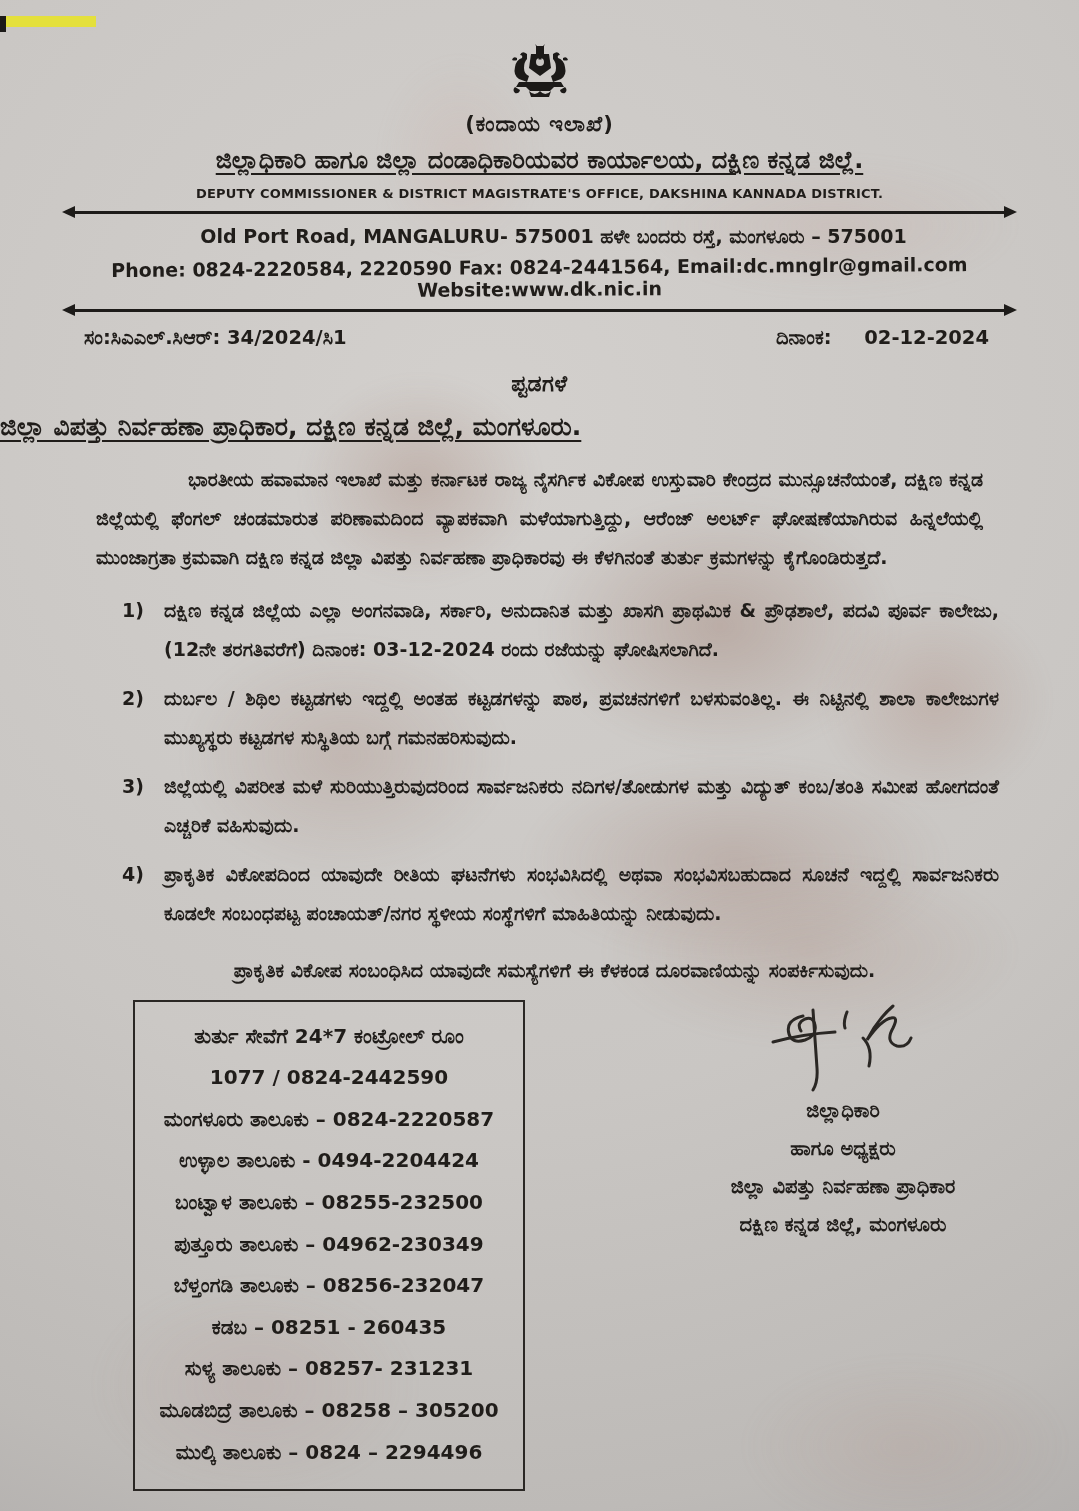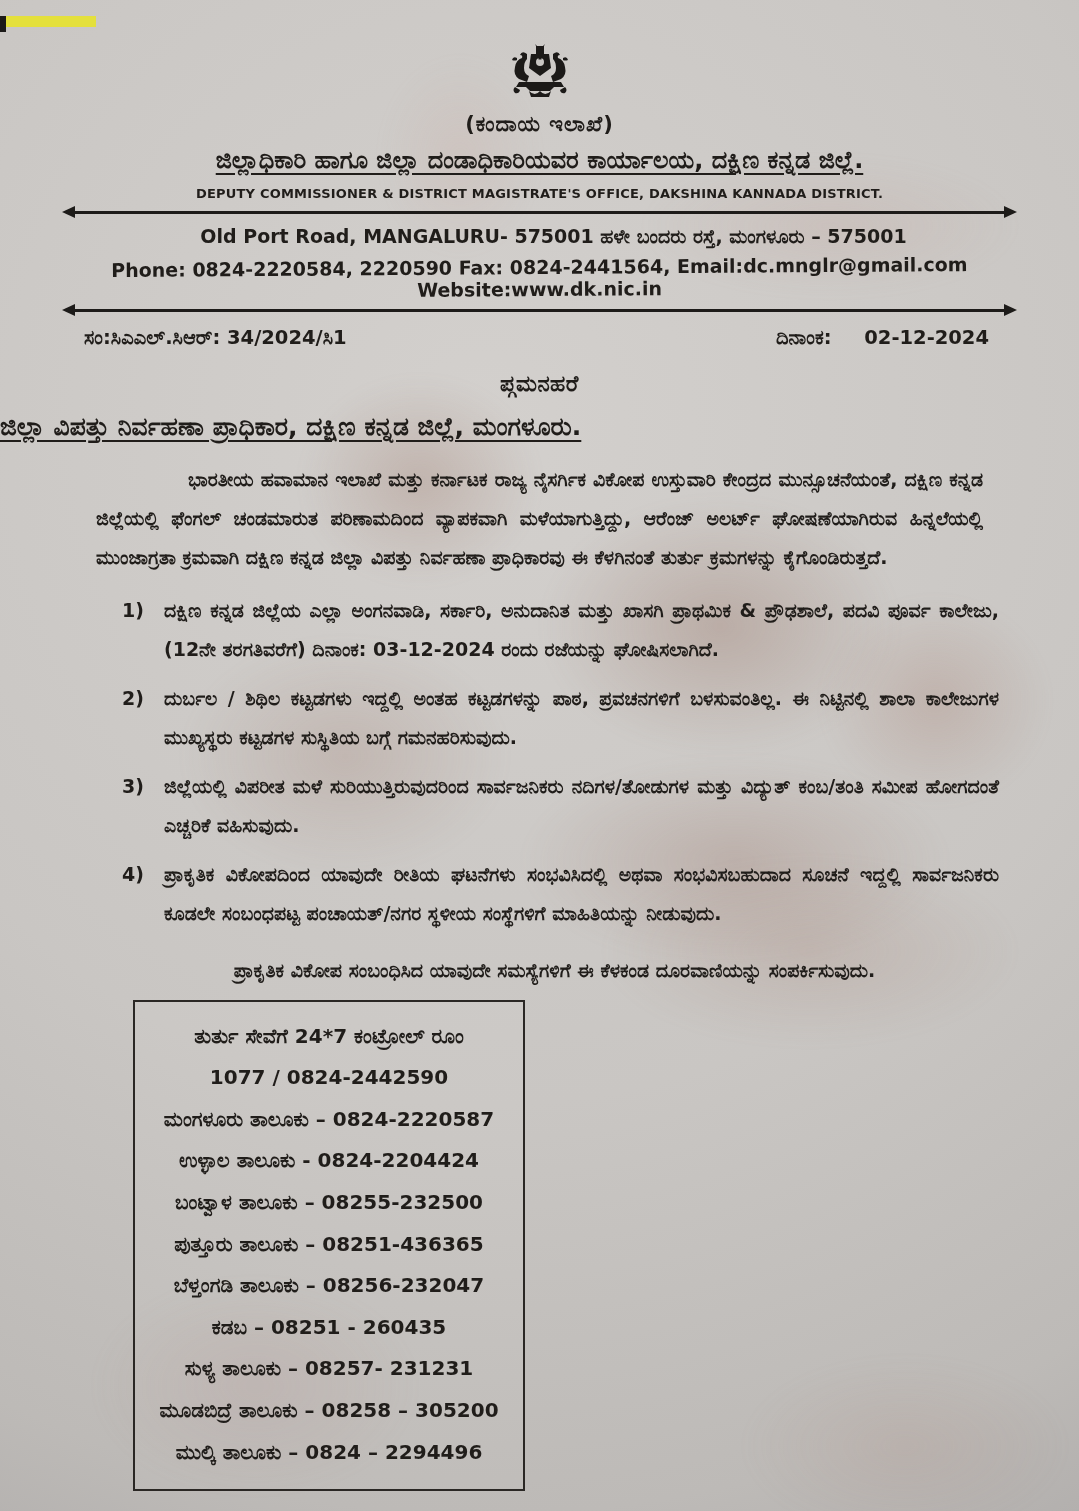--- a/index.html
+++ b/index.html
@@ -120,21 +120,21 @@
     </div>
 
     <div class="refrow">
       <span>ಸಂ:ಸಿಎಎಲ್.ಸಿಆರ್: 34/2024/ಸಿ1</span>
       <span class="datecell">
         <span>ದಿನಾಂಕ:</span>
         <span>02-12-2024</span>
       </span>
     </div>
 
-    <div class="notice-title">ಪ್ಗಮನಹರೆ</div>
+    <div class="notice-title">ಪ್ಟಡಗಳೆ</div>
     <div class="notice-sub">ಜಿಲ್ಲಾ ವಿಪತ್ತು ನಿರ್ವಹಣಾ ಪ್ರಾಧಿಕಾರ, ದಕ್ಷಿಣ ಕನ್ನಡ ಜಿಲ್ಲೆ, ಮಂಗಳೂರು.</div>
 
     <div class="para">ಭಾರತೀಯ ಹವಾಮಾನ ಇಲಾಖೆ ಮತ್ತು ಕರ್ನಾಟಕ ರಾಜ್ಯ ನೈಸರ್ಗಿಕ ವಿಕೋಪ ಉಸ್ತುವಾರಿ ಕೇಂದ್ರದ ಮುನ್ಸೂಚನೆಯಂತೆ, ದಕ್ಷಿಣ ಕನ್ನಡ ಜಿಲ್ಲೆಯಲ್ಲಿ ಫೆಂಗಲ್ ಚಂಡಮಾರುತ ಪರಿಣಾಮದಿಂದ ವ್ಯಾಪಕವಾಗಿ ಮಳೆಯಾಗುತ್ತಿದ್ದು, ಆರೆಂಜ್ ಅಲರ್ಟ್ ಘೋಷಣೆಯಾಗಿರುವ ಹಿನ್ನಲೆಯಲ್ಲಿ ಮುಂಜಾಗ್ರತಾ ಕ್ರಮವಾಗಿ ದಕ್ಷಿಣ ಕನ್ನಡ ಜಿಲ್ಲಾ ವಿಪತ್ತು ನಿರ್ವಹಣಾ ಪ್ರಾಧಿಕಾರವು ಈ ಕೆಳಗಿನಂತೆ ತುರ್ತು ಕ್ರಮಗಳನ್ನು ಕೈಗೊಂಡಿರುತ್ತದೆ.</div>
 
     <div class="list">
       <div class="li">
         <span class="num">1)</span>
         <div class="txt">ದಕ್ಷಿಣ ಕನ್ನಡ ಜಿಲ್ಲೆಯ ಎಲ್ಲಾ ಅಂಗನವಾಡಿ, ಸರ್ಕಾರಿ, ಅನುದಾನಿತ ಮತ್ತು ಖಾಸಗಿ ಪ್ರಾಥಮಿಕ &amp; ಪ್ರೌಢಶಾಲೆ, ಪದವಿ ಪೂರ್ವ ಕಾಲೇಜು, (12ನೇ ತರಗತಿವರೆಗೆ) ದಿನಾಂಕ: 03-12-2024 ರಂದು ರಜೆಯನ್ನು ಘೋಷಿಸಲಾಗಿದೆ.</div>
       </div>
       <div class="li">
@@ -150,25 +150,41 @@
         <div class="txt">ಪ್ರಾಕೃತಿಕ ವಿಕೋಪದಿಂದ ಯಾವುದೇ ರೀತಿಯ ಘಟನೆಗಳು ಸಂಭವಿಸಿದಲ್ಲಿ ಅಥವಾ ಸಂಭವಿಸಬಹುದಾದ ಸೂಚನೆ ಇದ್ದಲ್ಲಿ ಸಾರ್ವಜನಿಕರು ಕೂಡಲೇ ಸಂಬಂಧಪಟ್ಟ ಪಂಚಾಯತ್/ನಗರ ಸ್ಥಳೀಯ ಸಂಸ್ಥೆಗಳಿಗೆ ಮಾಹಿತಿಯನ್ನು ನೀಡುವುದು.</div>
       </div>
     </div>
 
     <div class="helpline">ಪ್ರಾಕೃತಿಕ ವಿಕೋಪ ಸಂಬಂಧಿಸಿದ ಯಾವುದೇ ಸಮಸ್ಯೆಗಳಿಗೆ ಈ ಕೆಳಕಂಡ ದೂರವಾಣಿಯನ್ನು ಸಂಪರ್ಕಿಸುವುದು.</div>
 
     <div class="phonebox">
       <div class="bx">ತುರ್ತು ಸೇವೆಗೆ 24*7 ಕಂಟ್ರೋಲ್ ರೂಂ</div>
       <div class="bx">1077 / 0824-2442590</div>
       <div class="bx">ಮಂಗಳೂರು ತಾಲೂಕು – 0824-2220587</div>
-      <div class="bx">ಉಳ್ಳಾಲ ತಾಲೂಕು  - 0824-2204424</div>
+      <div class="bx">ಉಳ್ಳಾಲ ತಾಲೂಕು  - 0494-2204424</div>
       <div class="bx">ಬಂಟ್ವಾಳ ತಾಲೂಕು – 08255-232500</div>
-      <div class="bx">ಪುತ್ತೂರು ತಾಲೂಕು – 08251-436365</div>
+      <div class="bx">ಪುತ್ತೂರು ತಾಲೂಕು – 04962-230349</div>
       <div class="bx">ಬೆಳ್ತಂಗಡಿ ತಾಲೂಕು – 08256-232047</div>
       <div class="bx">ಕಡಬ – 08251 - 260435</div>
       <div class="bx">ಸುಳ್ಯ ತಾಲೂಕು – 08257- 231231</div>
       <div class="bx">ಮೂಡಬಿದ್ರೆ ತಾಲೂಕು – 08258 – 305200</div>
       <div class="bx">ಮುಲ್ಕಿ ತಾಲೂಕು – 0824 – 2294496</div>
     </div>
 
+    <div class="sig">
+      <svg width="200" height="110" viewBox="0 0 200 110">
+        <g fill="none" stroke="#2a2724" stroke-width="3" stroke-linecap="round">
+          <path d="M60 18 q-18 4 -14 18 q3 10 16 6 q12 -4 10 -15 q-2 -9 -10 -6 q-9 4 -4 12"></path>
+          <path d="M30 44 q30 -8 62 -10"></path>
+          <path d="M70 12 q2 30 4 58 q1 14 -4 22"></path>
+          <path d="M104 14 q-4 10 -2 16"></path>
+          <path d="M150 8 q-16 14 -26 34 q14 -20 24 -22 q8 -2 2 10 q-8 14 4 18 q10 2 14 -8"></path>
+          <path d="M120 40 q10 10 6 28"></path>
+        </g>
+      </svg>
+      <div class="sl">ಜಿಲ್ಲಾಧಿಕಾರಿ</div>
+      <div class="sl">ಹಾಗೂ ಅಧ್ಯಕ್ಷರು</div>
+      <div class="sl">ಜಿಲ್ಲಾ ವಿಪತ್ತು ನಿರ್ವಹಣಾ ಪ್ರಾಧಿಕಾರ</div>
+      <div class="sl">ದಕ್ಷಿಣ ಕನ್ನಡ ಜಿಲ್ಲೆ, ಮಂಗಳೂರು</div>
+    </div>
 
   </div>
 </div>
 
 </body></html>

